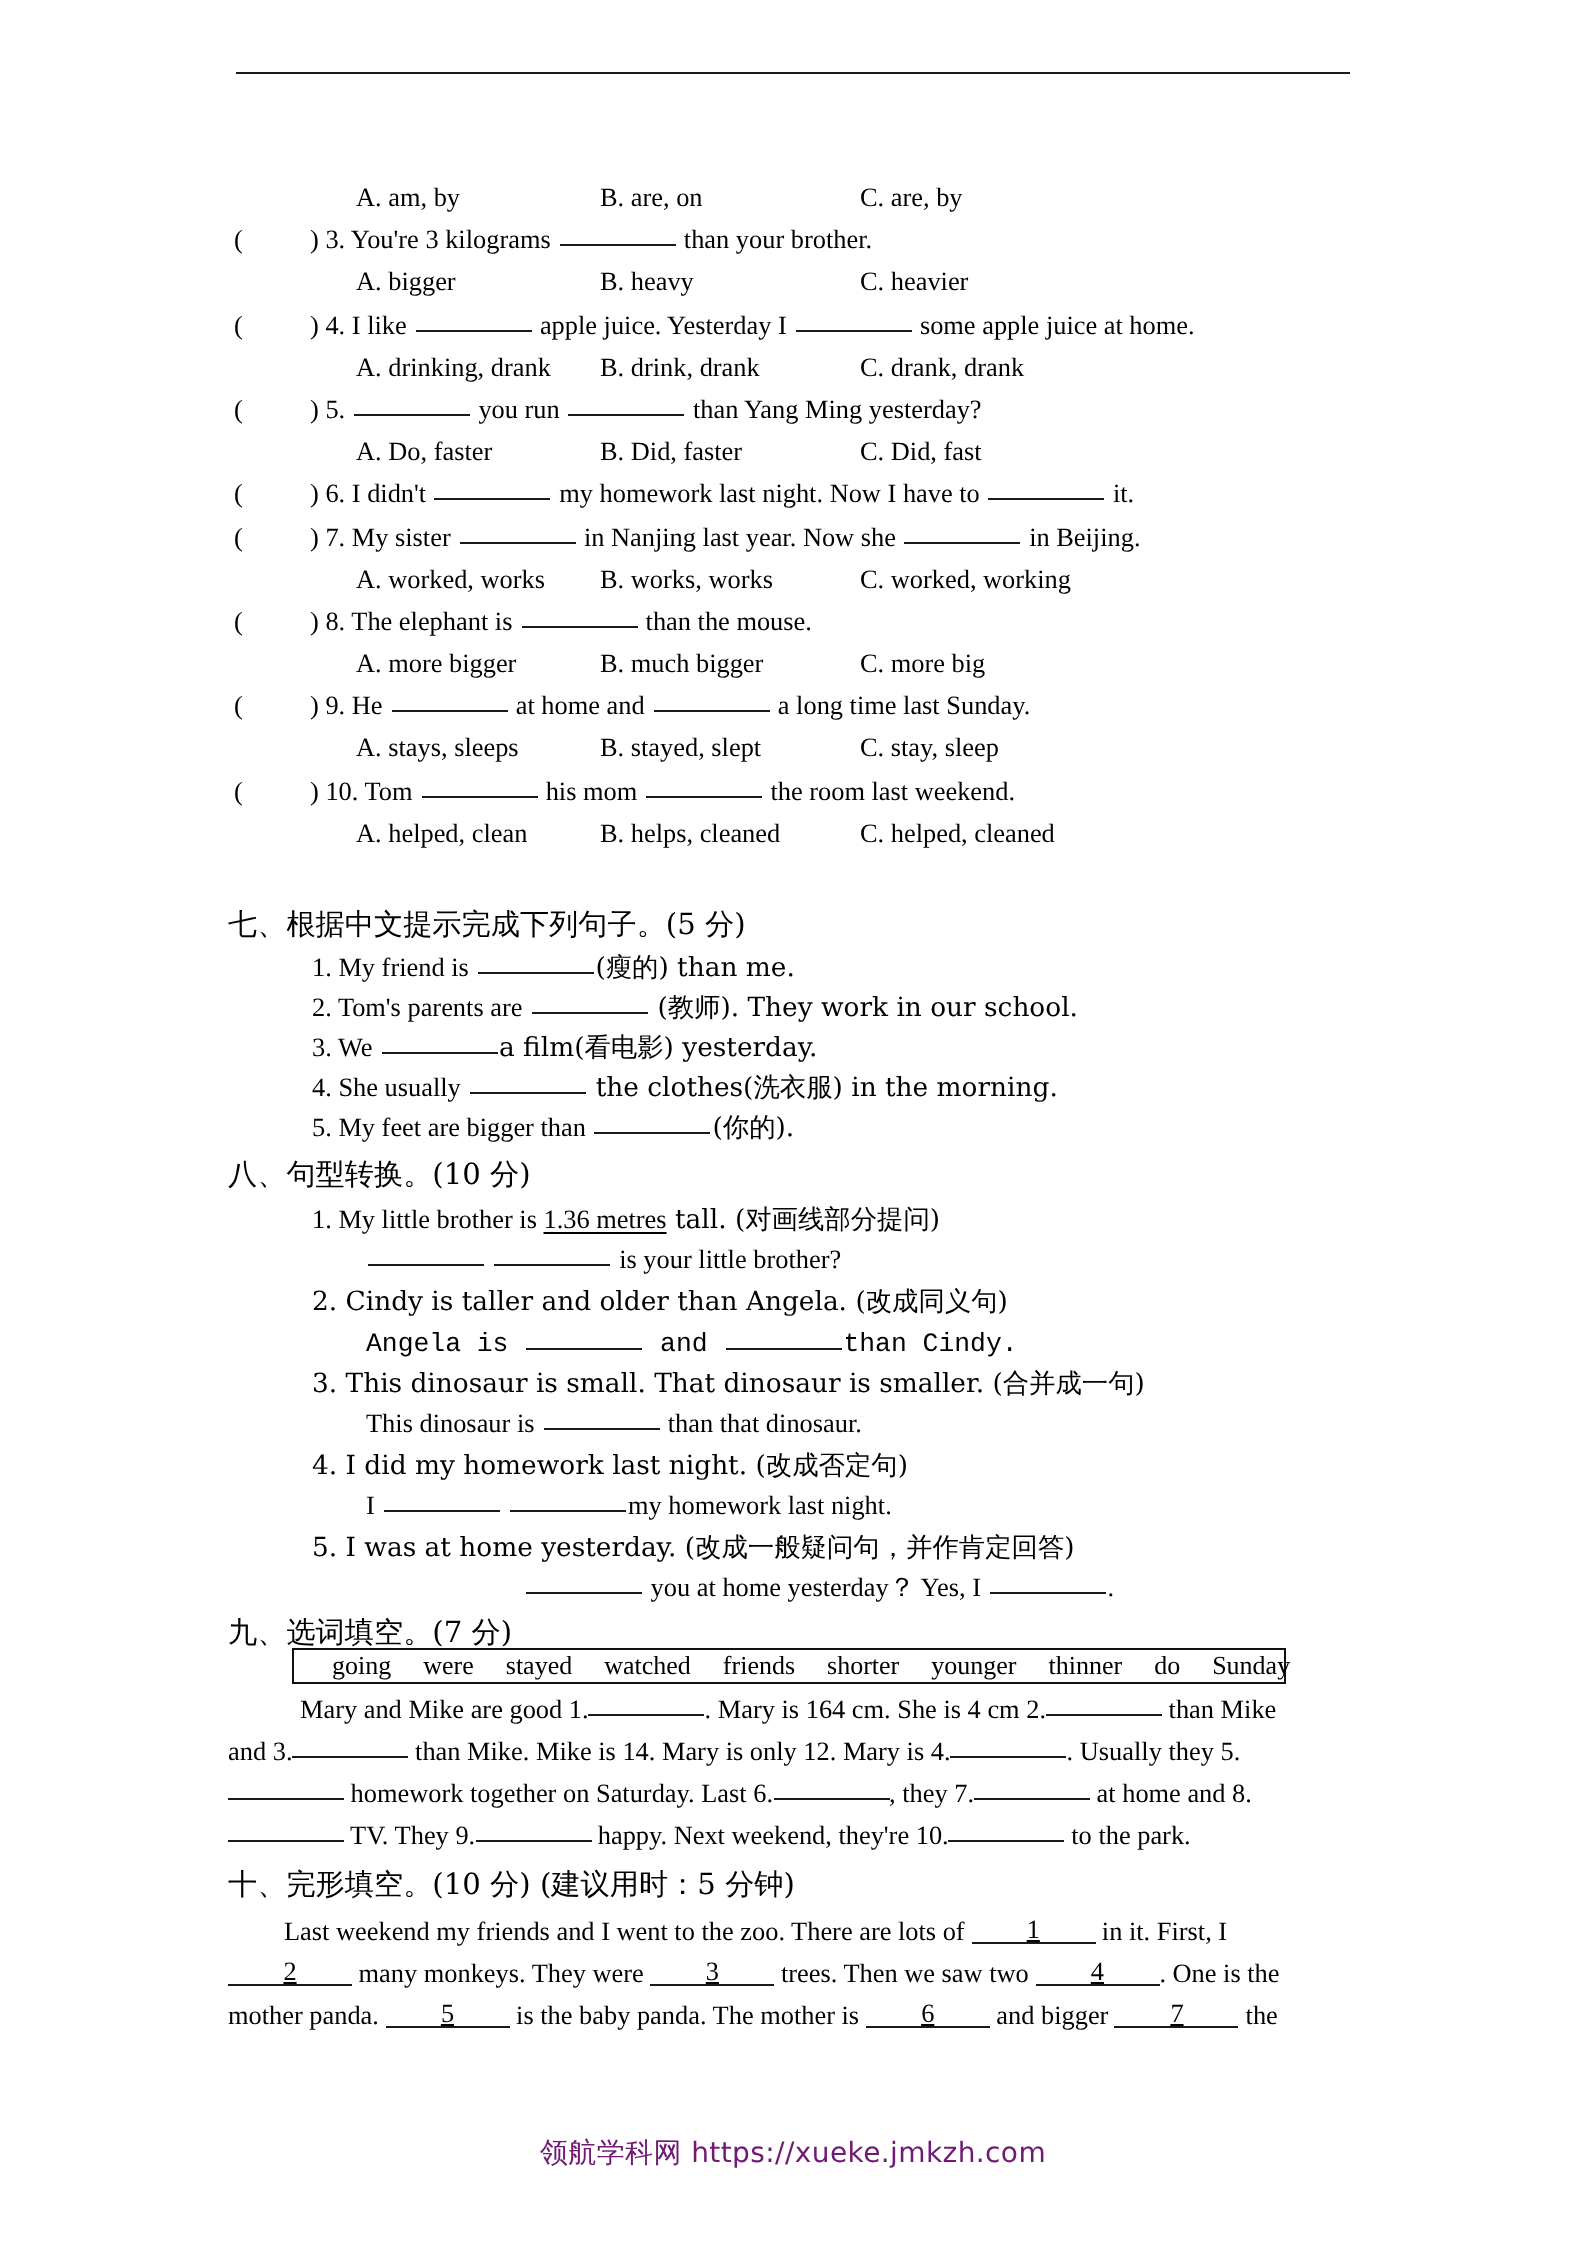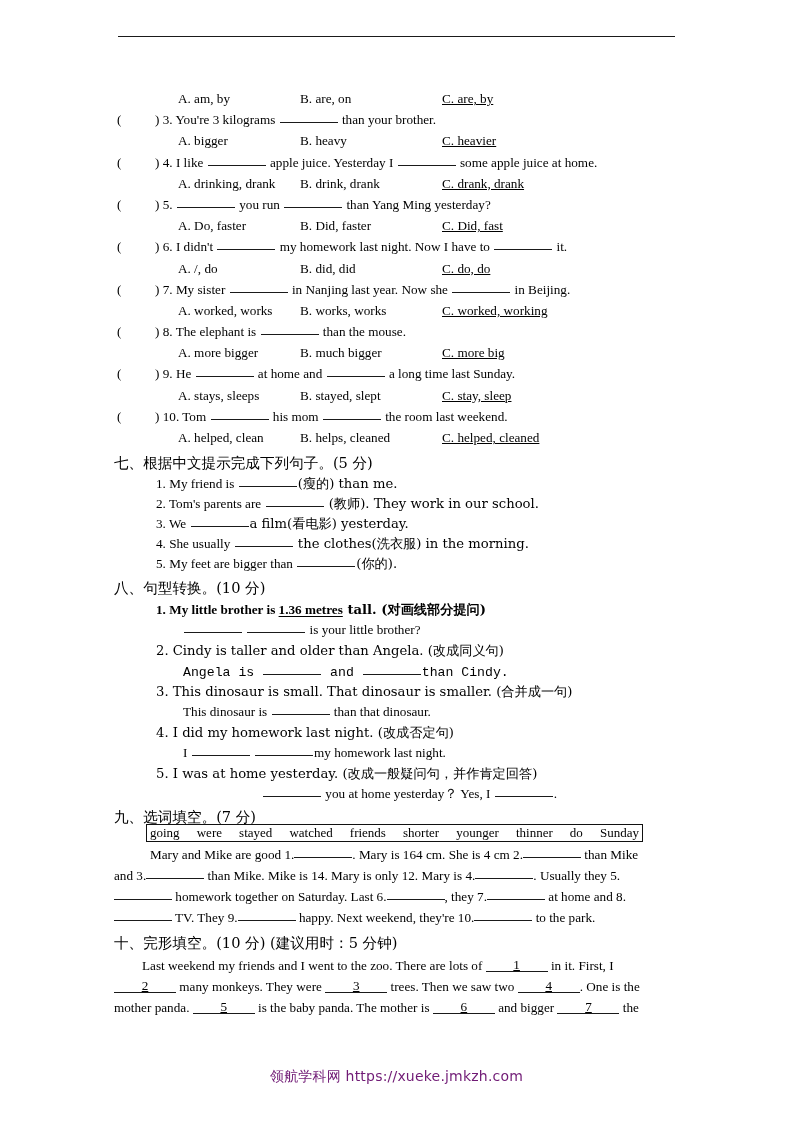--- a/index.html
+++ b/index.html
@@ -62,21 +62,21 @@
     font-size: 13.2px;
     line-height: 21.2px;
     white-space: nowrap;
   }
   .opt {
     position: absolute;
     top: 0;
   }
   .opt.a { left: 64px; }
   .opt.b { left: 186px; }
-  .opt.c { left: 328px; text-decoration: underline; }
+  .opt.c { left: 316px; }
 
   
   .mc-block .opt-row.first .opt.a { left: 64px; }
 
   .blank {
     display: inline-block;
     border-bottom: 1px solid #1a1a1a;
     vertical-align: baseline;
     margin: 0 1px;
     height: 0.95em;
@@ -126,21 +126,21 @@
     box-sizing: border-box;
     font-size: 13px;
     line-height: 15.5px;
     display: flex;
     align-items: center;
     justify-content: space-between;
     padding: 0 3px;
     box-sizing: border-box;
     white-space: nowrap;
   }
-  .wordbank span { display: inline-block; }
+  .wordbank span { display: inline-block; margin-left: 16px; }
 
   
   .passage-line {
     position: absolute;
     left: 114px;
     width: 566px;
     font-size: 13.2px;
     line-height: 20.8px;
     white-space: nowrap;
   }
@@ -221,25 +221,20 @@
     <div class="opt-row">
       <span class="opt a">A. Do, faster</span>
       <span class="opt b">B. Did, faster</span>
       <span class="opt c">C. Did, fast</span>
     </div>
 
     <div class="mc-row">
       <span class="mc-paren-open">(</span>
       <span class="mc-stem"><span>) 6. I didn't </span><span class="blank bl-m"></span><span> my homework last night. Now I have to </span><span class="blank bl-m"></span><span> it.</span></span>
     </div>
-    <div class="opt-row">
-      <span class="opt a">A. /, do</span>
-      <span class="opt b">B. did, did</span>
-      <span class="opt c">C. do, do</span>
-    </div>
 
     <div class="mc-row">
       <span class="mc-paren-open">(</span>
       <span class="mc-stem"><span>) 7. My sister </span><span class="blank bl-m"></span><span> in Nanjing last year. Now she </span><span class="blank bl-m"></span><span> in Beijing.</span></span>
     </div>
     <div class="opt-row">
       <span class="opt a">A. worked, works</span>
       <span class="opt b">B. works, works</span>
       <span class="opt c">C. worked, working</span>
     </div>
@@ -288,21 +283,21 @@
   </div>
   <div class="q-line" style="top:534px;">
     <span>4. She usually </span><span class="blank bl-m"></span><span class="cjk"> the clothes(洗衣服) in the morning.</span>
   </div>
   <div class="q-line" style="top:554px;">
     <span>5. My feet are bigger than </span><span class="blank bl-m"></span><span class="cjk">(你的).</span>
   </div>
 
   <div class="sec-head cjk" style="top:577px;">八、句型转换。(10 分)</div>
 
-  <div class="q-line" style="top:600px;font-weight:bold;">
+  <div class="q-line" style="top:600px;">
     <span>1. My little brother is </span><span class="uline">1.36 metres</span><span class="cjk"> tall. (对画线部分提问)</span>
   </div>
   <div class="q-line ind2" style="top:620px;">
     <span class="blank bl-m"></span><span> </span><span class="blank bl-m"></span><span> is your little brother?</span>
   </div>
 
   <div class="q-line" style="top:641px;">
     <span class="cjk">2. Cindy is taller and older than Angela. (改成同义句)</span>
   </div>
   <div class="q-line ind2" style="top:662px;font-family:Liberation Mono, monospace;">

